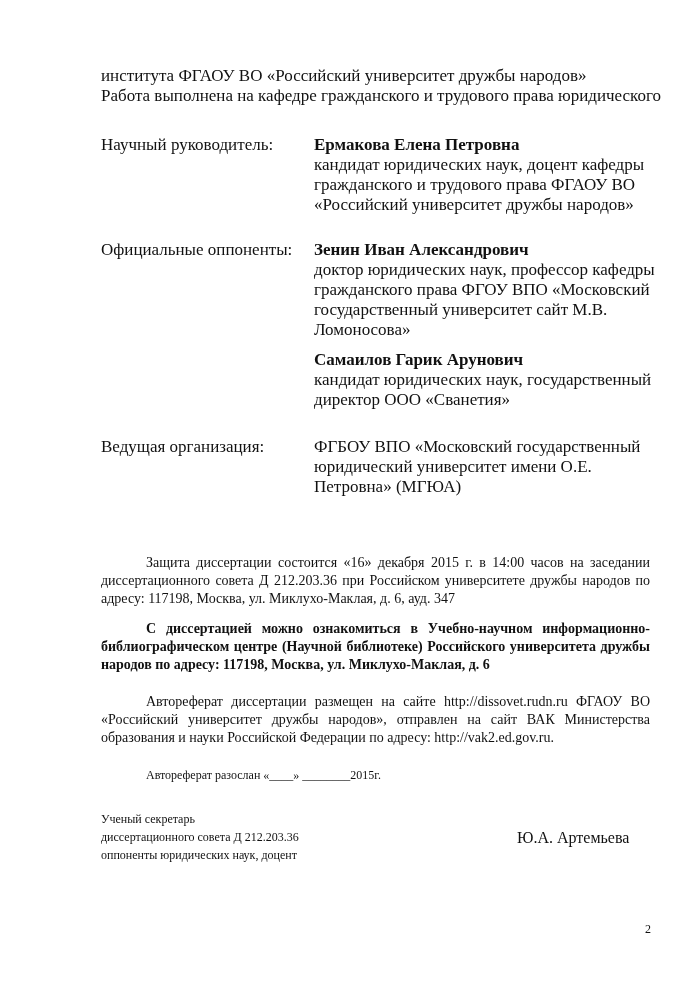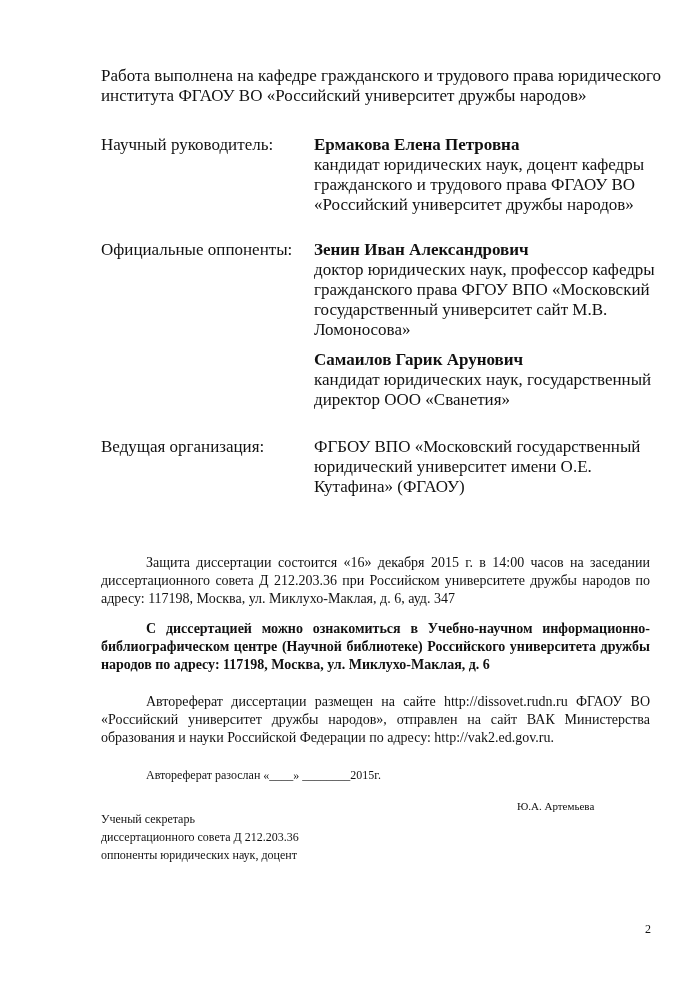--- a/index.html
+++ b/index.html
@@ -28,32 +28,32 @@
       margin-top: 36px;
     }
     .sent {
       position: absolute; left: 146px; top: 766px; font-size: 12px; line-height: 18px;
     }
     .sig {
       position: absolute; left: 101px; top: 810px; font-size: 12px; line-height: 18px;
     }
     .sig span { display: block; }
     .signame {
-      position: absolute; left: 517px; top: 796px; font-size: 11px; line-height: 20px;
+      position: absolute; left: 517px; top: 828px; font-size: 16px; line-height: 20px;
     }
     .pagenum {
       position: absolute; left: 645px; top: 922px; font-size: 12px;
     }
   </style>
 </head>
 <body>
 
 <div class="intro">
+  <div>института ФГАОУ ВО «Российский университет дружбы народов»</div>
   <div>Работа выполнена на кафедре гражданского и трудового права юридического</div>
-  <div>института ФГАОУ ВО «Российский университет дружбы народов»</div>
 </div>
 
 <div class="row" style="top:135px;">
   <div class="label">Научный руководитель:</div>
   <div class="value">
     <span class="name">Ермакова Елена Петровна</span>
     <span class="line">кандидат юридических наук, доцент кафедры</span>
     <span class="line">гражданского и трудового права ФГАОУ ВО</span>
     <span class="line">«Российский университет дружбы народов»</span>
   </div>
@@ -76,21 +76,21 @@
     <span class="line">кандидат юридических наук, государственный</span>
     <span class="line">директор ООО «Сванетия»</span>
   </div>
 </div>
 
 <div class="row" style="top:437px;">
   <div class="label">Ведущая организация:</div>
   <div class="value">
     <span class="line">ФГБОУ ВПО «Московский государственный</span>
     <span class="line">юридический университет имени О.Е.</span>
-    <span class="line">Кутафина» (ФГАОУ)</span>
+    <span class="line">Петровна» (МГЮА)</span>
   </div>
 </div>
 
 <div class="para" style="top:518px;">Защита диссертации состоится «16» декабря 2015 г. в 14:00 часов на заседании диссертационного совета Д 212.203.36 при Российском университете дружбы народов по адресу: 117198, Москва, ул. Миклухо-Маклая, д. 6, ауд. 347</div>
 <div class="para" style="top:584px;font-weight:bold;">С диссертацией можно ознакомиться в Учебно-научном информационно-библиографическом центре (Научной библиотеке) Российского университета дружбы народов по адресу: 117198, Москва, ул. Миклухо-Маклая, д. 6</div>
 <div class="para" style="top:657px;">Автореферат диссертации размещен на сайте http://dissovet.rudn.ru ФГАОУ ВО «Российский университет дружбы народов», отправлен на сайт ВАК Министерства образования и науки Российской Федерации по адресу: http://vak2.ed.gov.ru.</div>
 
 <div class="sent">Автореферат разослан «____» ________2015г.</div>
 
 <div class="sig">

